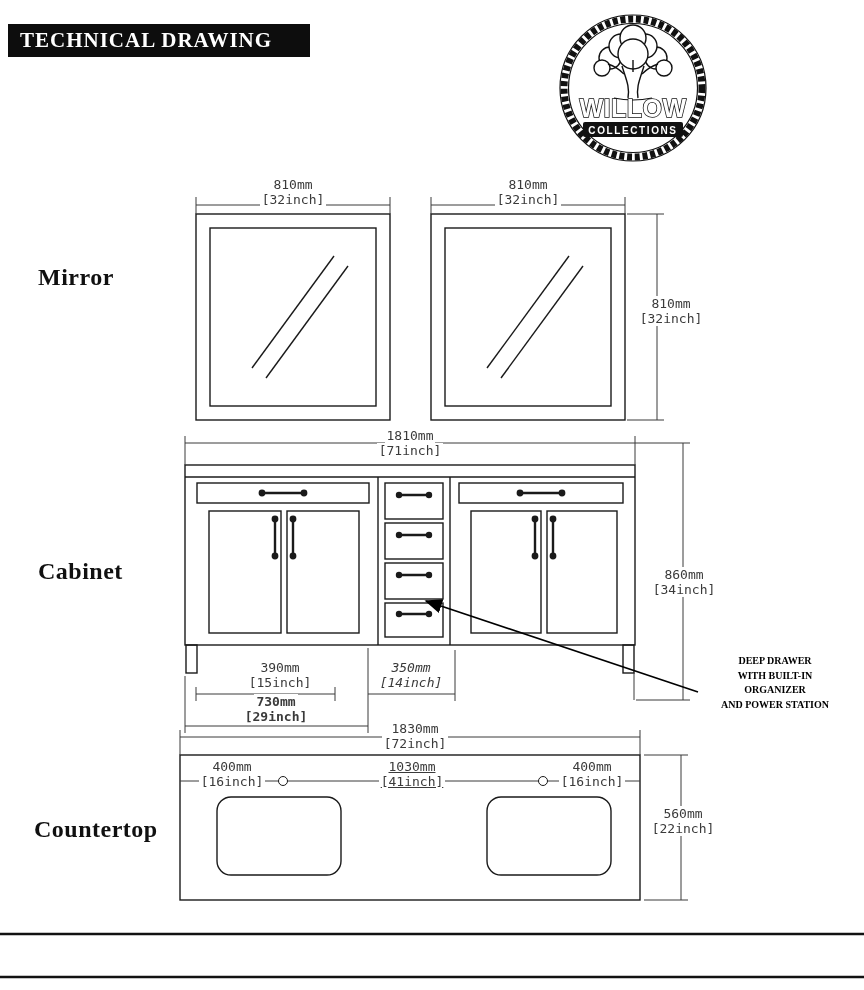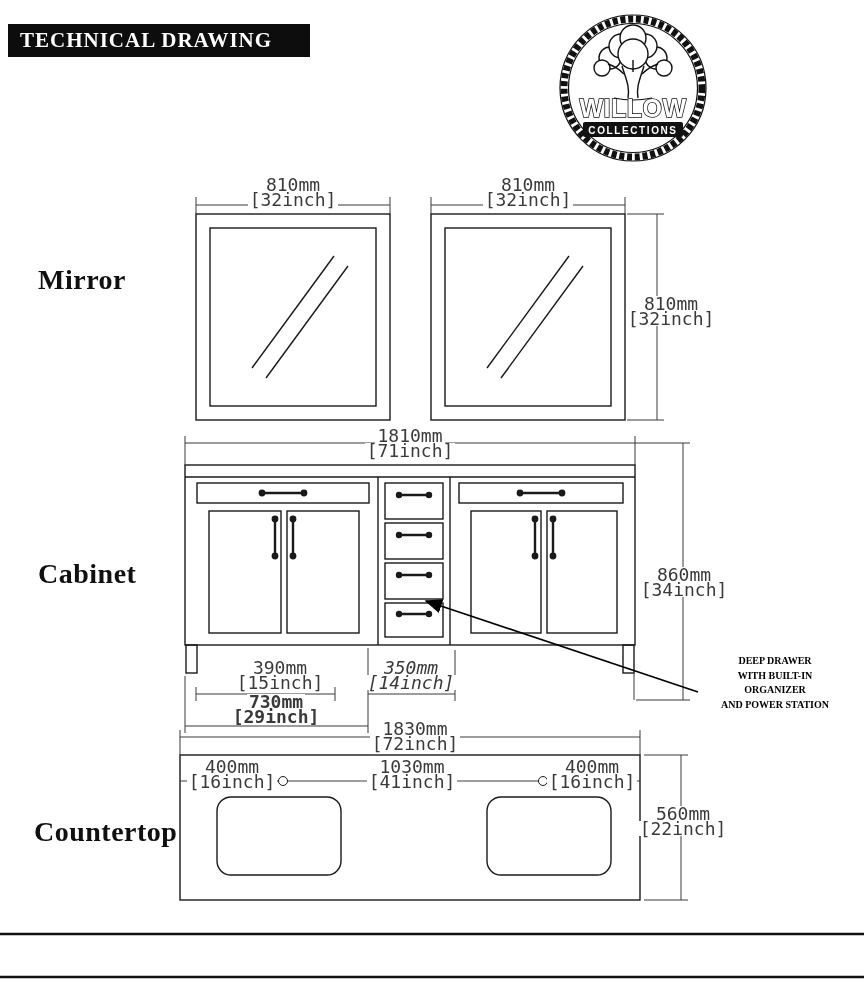--- a/index.html
+++ b/index.html
@@ -10,42 +10,42 @@
 
   #drawing-svg { position:absolute; left:0; top:0; z-index:1; }
 
   .banner { position:absolute; left:8px; top:24px; width:302px; height:33px;
             background:#0d0d0d; color:#fff; font-weight:bold; font-size:21px;
             letter-spacing:1px; line-height:33px; padding-left:12px; z-index:3;
             font-family:"Liberation Serif", serif; }
 
   .logo { position:absolute; left:558px; top:8px; z-index:3; }
 
-  .section-label { position:absolute; font-weight:bold; font-size:28px; color:#101010;
+  .section-label { position:absolute; font-weight:bold; font-size:24px; color:#101010;
                    z-index:2; letter-spacing:0.5px; font-family:"Liberation Serif", serif;text-align:right; }
   #label-mirror     { left:38px; top:264px; }
   #label-cabinet    { left:38px; top:558px; }
   #label-countertop { left:34px; top:816px; }
 
   .dim { position:absolute; z-index:2; display:flex; flex-direction:column;
          align-items:center; font-family:"DejaVu Sans Mono", monospace;
-         font-size:18px; color:#3a3a3a; line-height:15px; }
+         font-size:13px; color:#3a3a3a; line-height:15px; }
   .dim span { background:#fff; padding:0 2px; white-space:nowrap; }
 
   #dim-mirror-left-width  { left:248px; top:177px; width:90px; }
   #dim-mirror-right-width { left:483px; top:177px; width:90px; }
   #dim-mirror-height      { left:631px; top:296px; width:80px; }
   #dim-cabinet-width      { left:365px; top:428px; width:90px; }
   #dim-cabinet-height     { left:644px; top:551px; width:80px;margin-top:16px; }
   #dim-cabinet-390        { left:177px; top:660px; width:110px;margin-left:48px; }
   #dim-cabinet-350        { left:356px; top:660px; width:110px;font-style:italic; }
   #dim-cabinet-730        { left:221px; top:694px; width:110px;font-weight:bold; }
   #dim-countertop-width   { left:365px; top:721px; width:100px; }
   #dim-ct-400-left        { left:187px; top:759px; width:90px; }
-  #dim-ct-1030            { left:357px; top:759px; width:110px; }
+  #dim-ct-1030            { left:357px; top:759px; width:110px;text-decoration:underline; }
   #dim-ct-400-right       { left:547px; top:759px; width:90px; }
   #dim-ct-depth           { left:643px; top:806px; width:80px; }
 
   .callout { position:absolute; left:690px; top:654px; width:170px; z-index:2;
              text-align:center; font-weight:bold; font-size:10px; line-height:1.45;
              color:#000; white-space:pre-line; font-family:"Liberation Serif", serif; }
 
   .footer-caption { position:absolute; left:0; top:940px; width:722px; z-index:2;
                     text-align:center; font-size:26px; font-weight:bold; color:#111;
                     font-family:"Liberation Serif", serif; }

